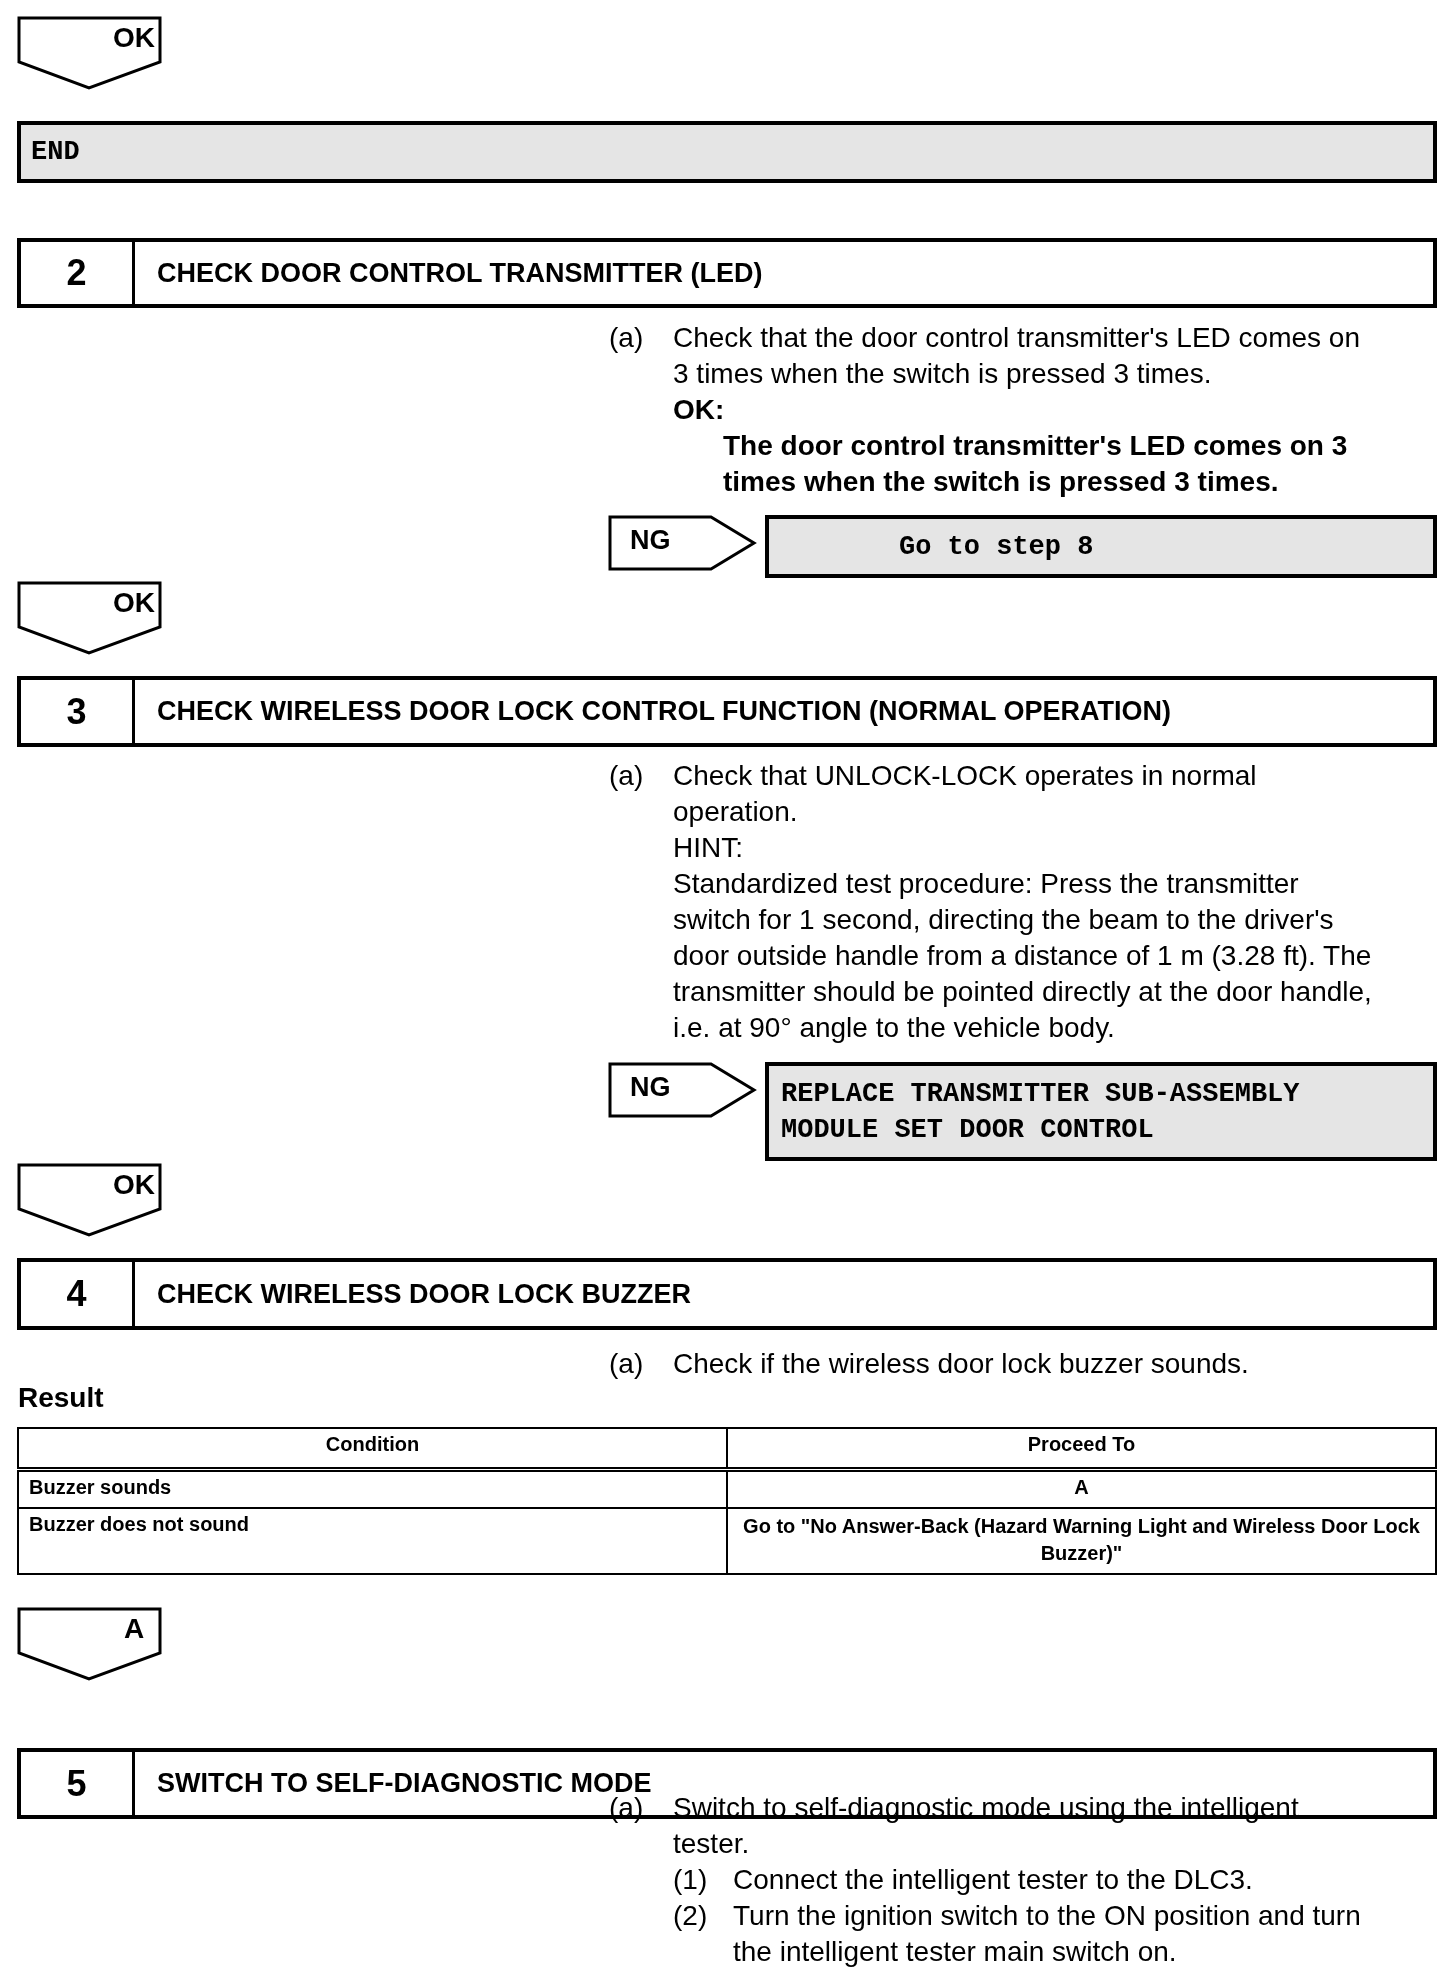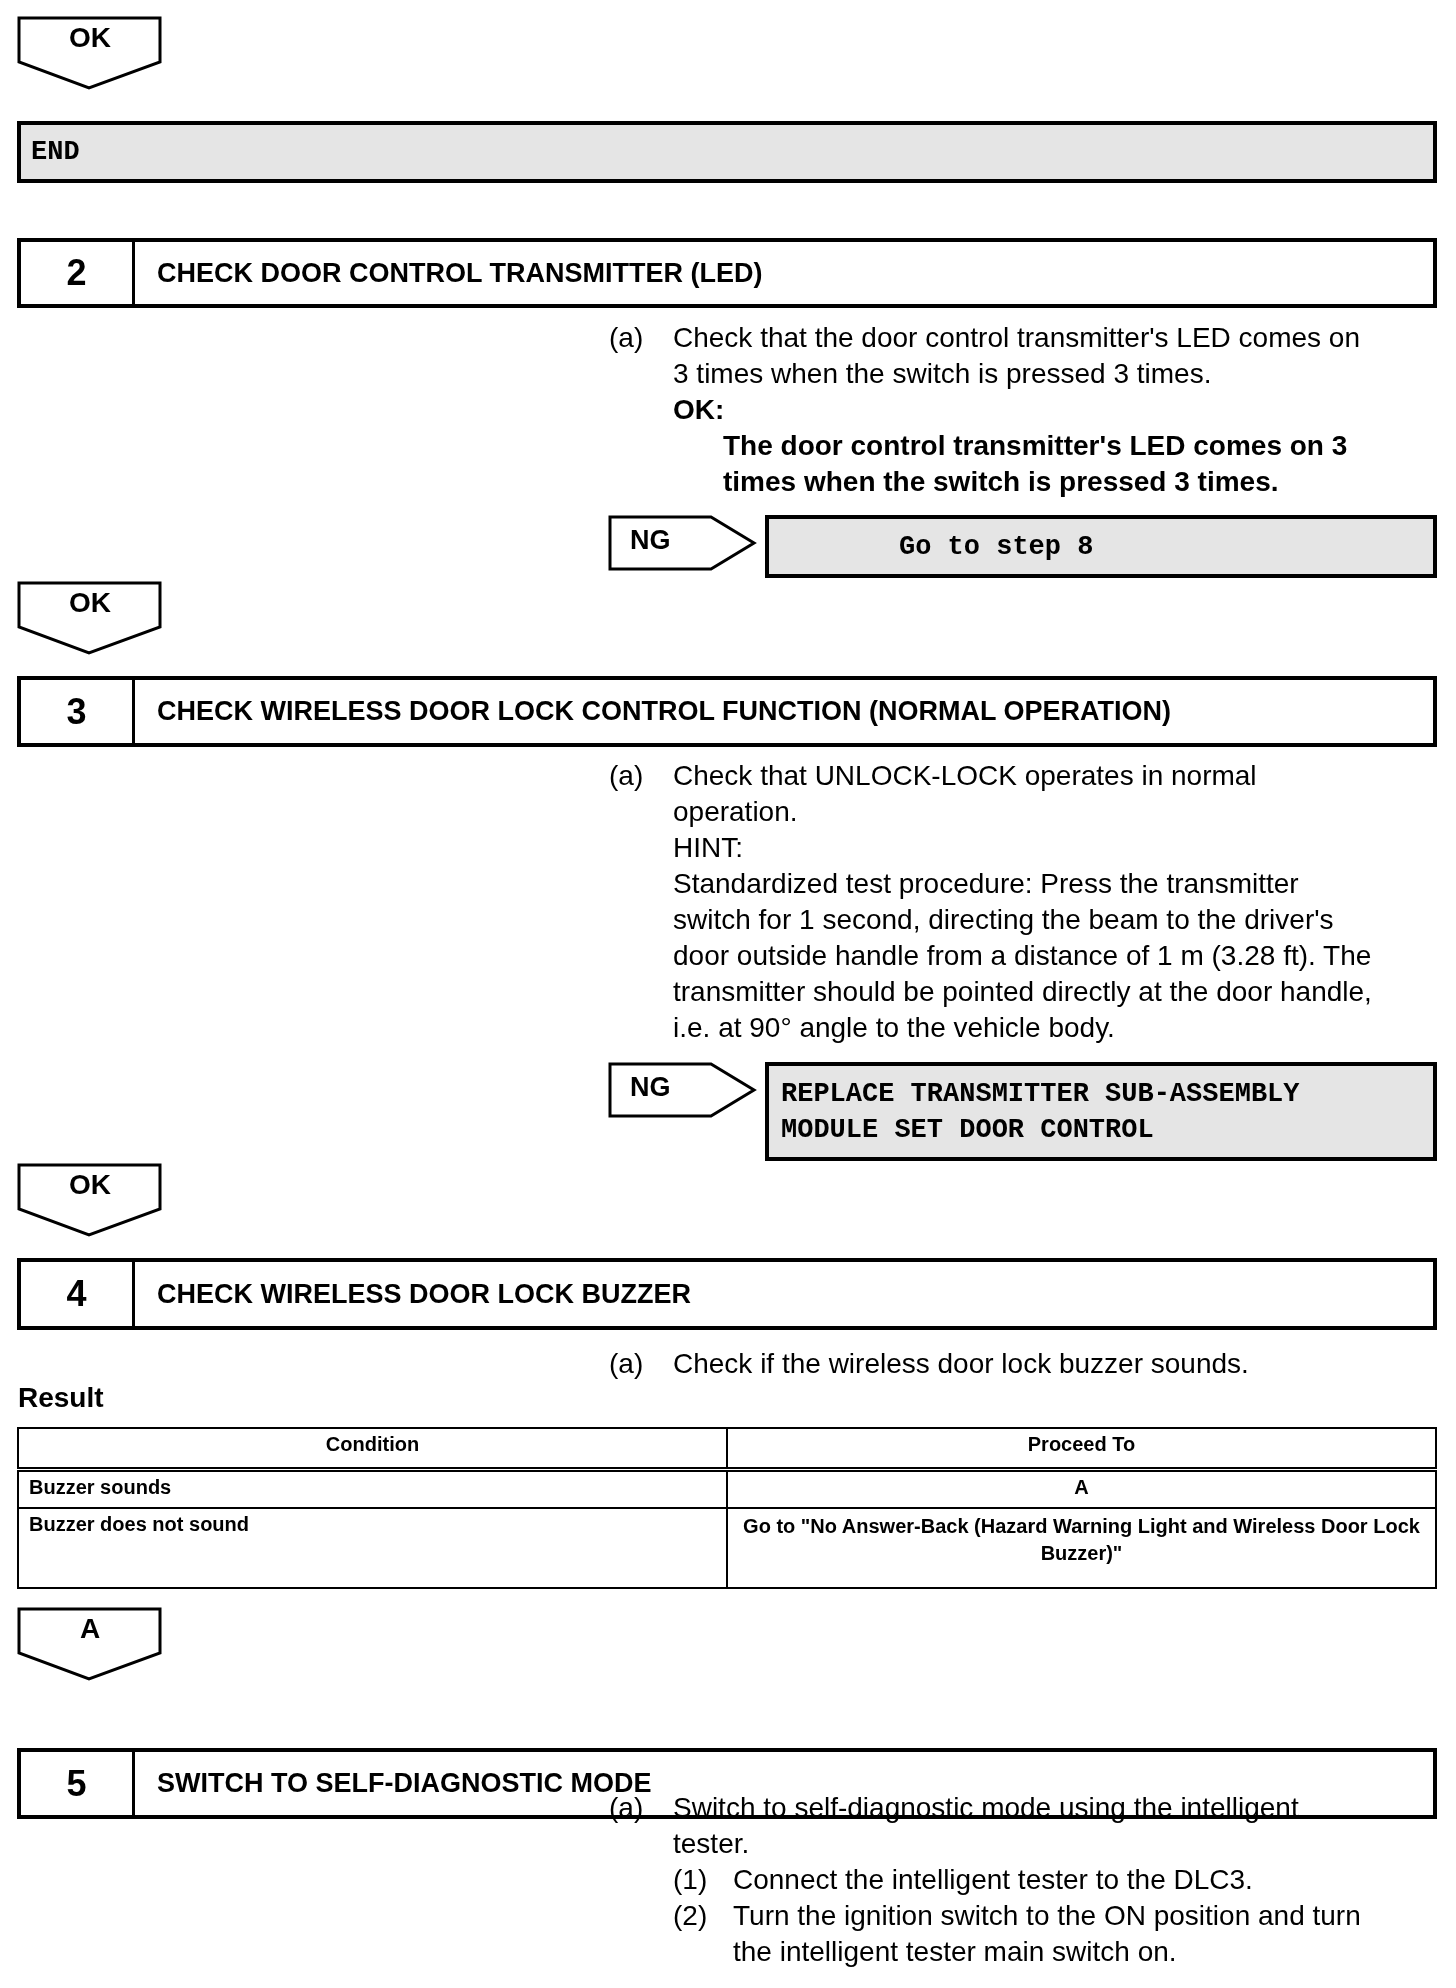--- a/index.html
+++ b/index.html
@@ -6,21 +6,21 @@
   body { width: 1456px; height: 1988px; position: relative; overflow: hidden;
          font-family: "Liberation Sans", sans-serif; color: #000; }
   .abs { position: absolute; }
   .box { position: absolute; border: 4px solid #000; box-sizing: border-box; background: #e5e5e5; font-family: Liberation Mono, monospace; }
   .step-box { position: absolute; left: 17px; width: 1420px; border: 4px solid #000; box-sizing: border-box; display: flex; }
   .step-num { width: 111px; border-right: 3px solid #000; display: flex; align-items: center; justify-content: center;
               font-weight: bold; font-size: 36px; }
   .step-title { flex: 1; display: flex; align-items: center; padding-left: 22px; font-weight: bold; font-size: 27px; }
   .flow-tag { position: absolute; left: 17px; width: 146px; height: 74px; }
   .flow-tag svg { position: absolute; left: 0; top: 0; }
-  .flow-tag span { position: absolute; left: 0; top: 6px; width: 146px; text-align: center; font-weight: bold; font-size: 28px; }
+  .flow-tag span { position: absolute; left: 0; top: 6px; width: 146px; text-align: center; font-weight: bold; font-size: 28px; padding-left: 44px; }
   .ng-tag { position: absolute; left: 608px; width: 150px; height: 56px; }
   .ng-tag svg { position: absolute; left: 0; top: 0; }
   .ng-tag span { position: absolute; left: 22px; top: 10px; font-weight: bold; font-size: 27px; }
   .body-text { position: absolute; left: 609px; width: 830px; font-size: 28px; line-height: 36px; }
   .body-text .lbl { position: absolute; left: 0; }
   .body-text .txt { margin-left: 64px; }
   .bold { font-weight: bold; }
   .indent { margin-left: 114px; }
   .sub { position: relative; margin-left: 64px; }
   .sub .lbl2 { position: absolute; left: 0; }
@@ -131,21 +131,21 @@
     </colgroup>
   <tbody>
       <tr>
     <th>Condition</th>
     <th>Proceed To</th>
   </tr>
   <tr style="height:38px;padding-left:36px;">
     <td>Buzzer sounds</td>
     <td class="c2">A</td>
   </tr>
-  <tr style="height:80px;">
+  <tr style="height:66px;">
     <td>Buzzer does not sound</td>
     <td class="c2" style="line-height:27px;">Go to "No Answer-Back (Hazard Warning Light and Wireless Door Lock Buzzer)"</td>
   </tr>
 </tbody>
   </table>
 
 <div class="flow-tag" style="top:1607px;">
   <svg width="146" height="74">
     <polygon points="2,2 143,2 143,46 72,72 2,46" fill="#fff" stroke="#000" stroke-width="3"></polygon>
   </svg>

